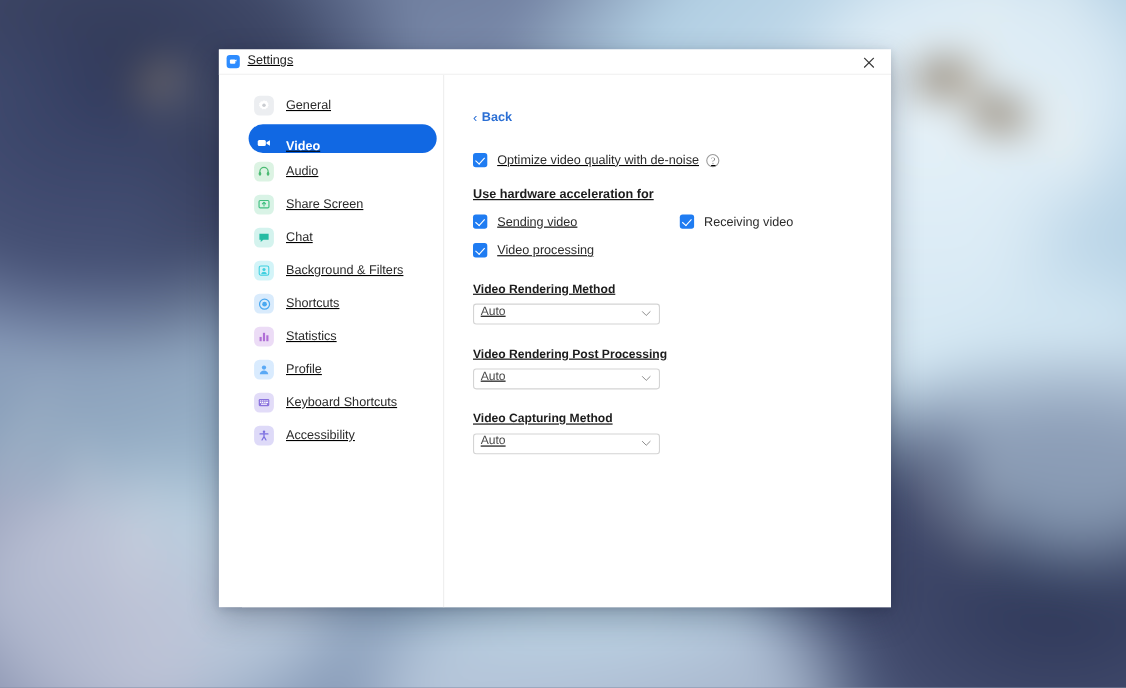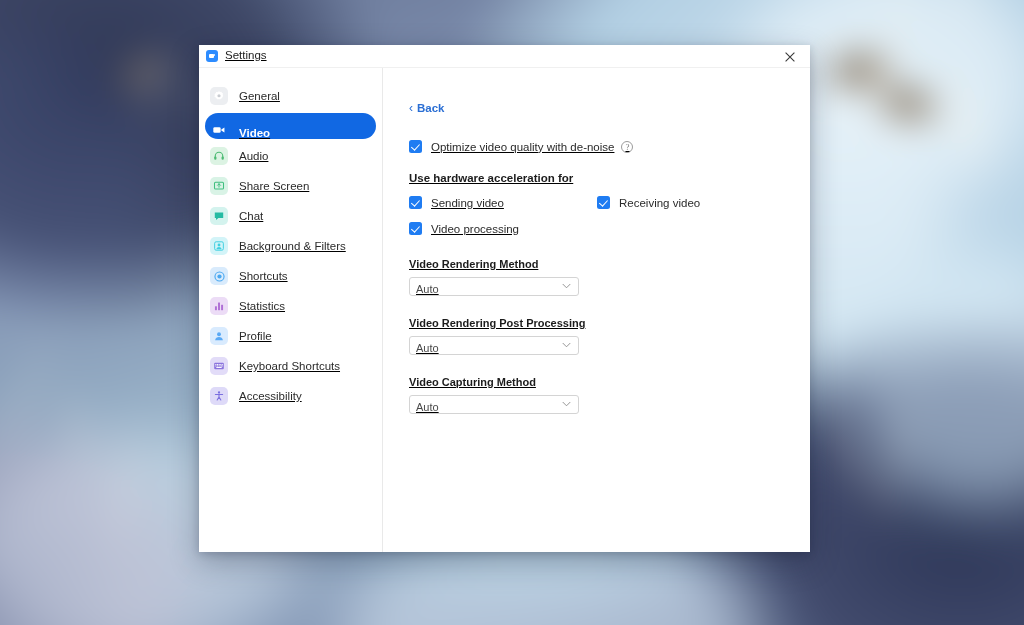--- a/index.html
+++ b/index.html
@@ -115,20 +115,21 @@
     display: flex; align-items: center; justify-content: center;
     cursor: pointer;
   }
   #close-button svg { display: block; }
 
   
   #window-body {
     flex: 1 1 auto;
     display: flex;
     min-height: 0;
+    padding-left: 21px;
   }
 
   
   #sidebar {
     width: 184px;
     flex: 0 0 184px;
     border-right: 1px solid #e9e9e9;
     padding-top: 15px;
     background: #ffffff;
   }
@@ -250,21 +251,21 @@
     color: #1c1c1c;
     margin: 21px 0 7px 0;
   }
   .dropdown {
     width: 170px;
     height: 19px;
     border: 1px solid #d4d4d4;
     border-radius: 3px;
     background: #fff;
     display: flex;
-    align-items: flex-end;
+    align-items: flex-start;
     padding: 0 6px;
     cursor: pointer;
     position: relative;
   }
   .dropdown-value {
     font-size: 11px;
     color: #4a4a4a;
   }
   .dropdown .caret {
     position: absolute;

